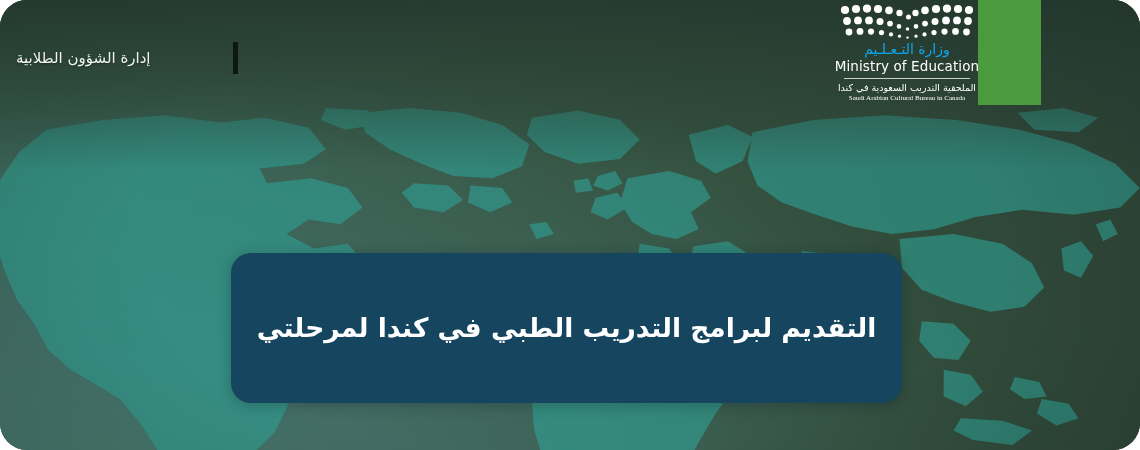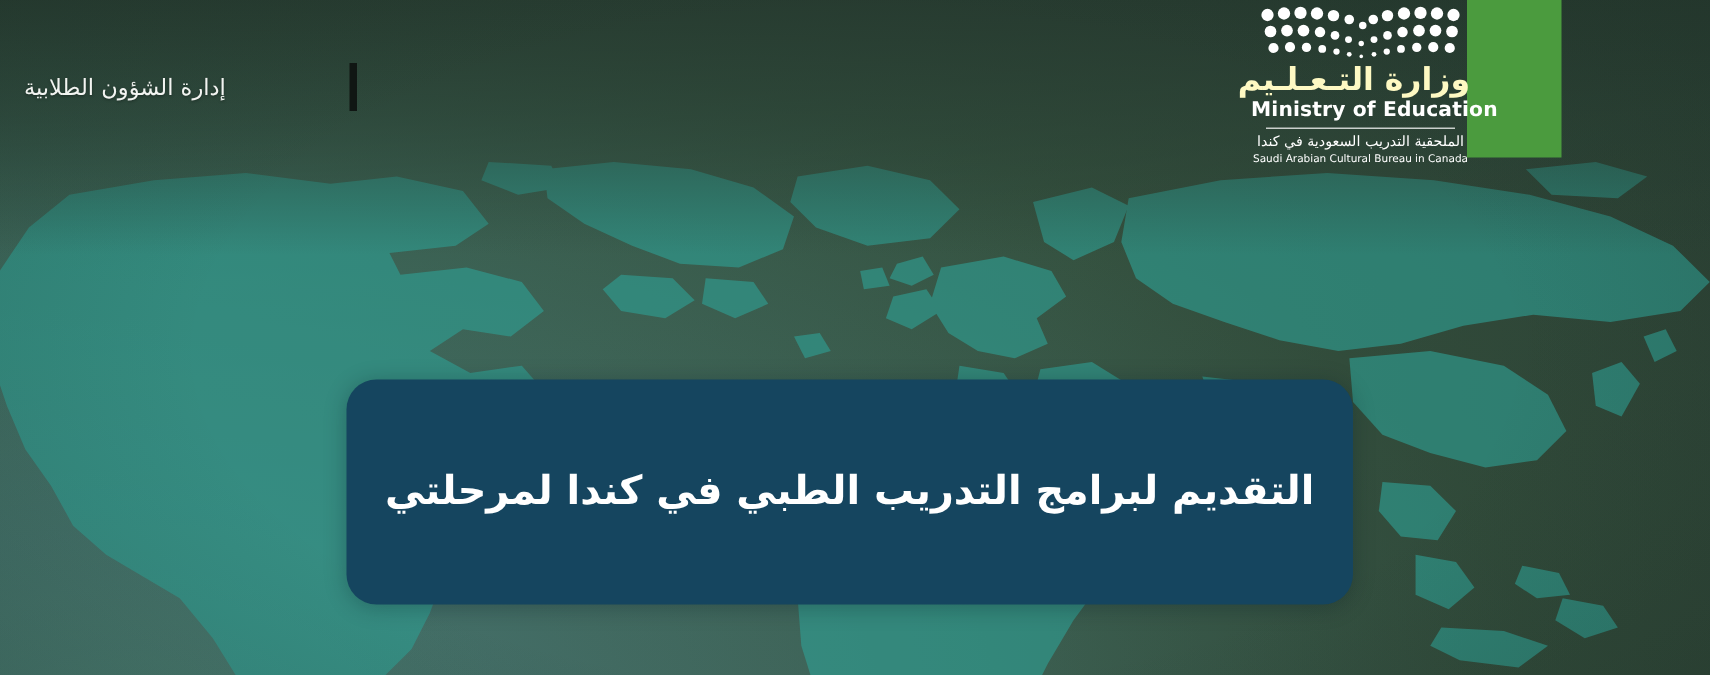--- a/index.html
+++ b/index.html
@@ -8,20 +8,21 @@
     width:1140px; height:450px;
     overflow:hidden;
     font-family:"DejaVu Sans","Liberation Sans",sans-serif;
   }
 
   .banner{
     position:relative;
     width:1140px; height:450px;
     overflow:hidden;
     background:#2f4439;
+    border-radius:27px;
   }
 
   
   .bg-base{
     position:absolute; inset:0;
     background:
       radial-gradient(120% 150% at 8% 105%, #4d7d72 0%, #46706a 18%, #3e6355 42%, #35523f 68%, #304639 100%);
   }
   .bg-tint{
     position:absolute; inset:0;
@@ -85,30 +86,30 @@
     position:absolute;
     left:834px; top:4px;
     width:146px;
     text-align:center;
     color:#ffffff;
   }
   .logo-dots{ display:block; width:136px; height:36px; margin:0 auto 2px; }
   .logo-dots circle{ fill:#ffffff; }
 
   .logo-ar{
-    font-size:21px;
-    font-weight:700;
+    font-size:14px;
+    font-weight:400;
     letter-spacing:1px;
     line-height:1.05;
-    color:#fef9c3;
+    color:#0ea5e9;
     white-space:nowrap;
   }
   .logo-en{
     font-size:13.5px;
-    font-weight:700;
+    font-weight:400;
     letter-spacing:0.1px;
     line-height:1.2;
     margin-top:1px;
     color:#ffffff;
     direction:ltr;
     white-space:nowrap;
   }
   .logo-rule{
     width:126px; height:1px;
     background:rgba(255,255,255,.75);
@@ -120,20 +121,21 @@
     color:#ffffff;
     white-space:nowrap;
   }
   .logo-sub-en{
     font-size:7px;
     line-height:1.25;
     color:#ffffff;
     direction:ltr;
     white-space:nowrap;
     margin-top:1px;
+    font-family:Liberation Serif, serif;
   }
 
   
   .title-panel{
     position:absolute;
     left:231px; top:253px;
     width:671px; height:150px;
     background:#15455f;
     border-radius:20px;
     display:flex;

